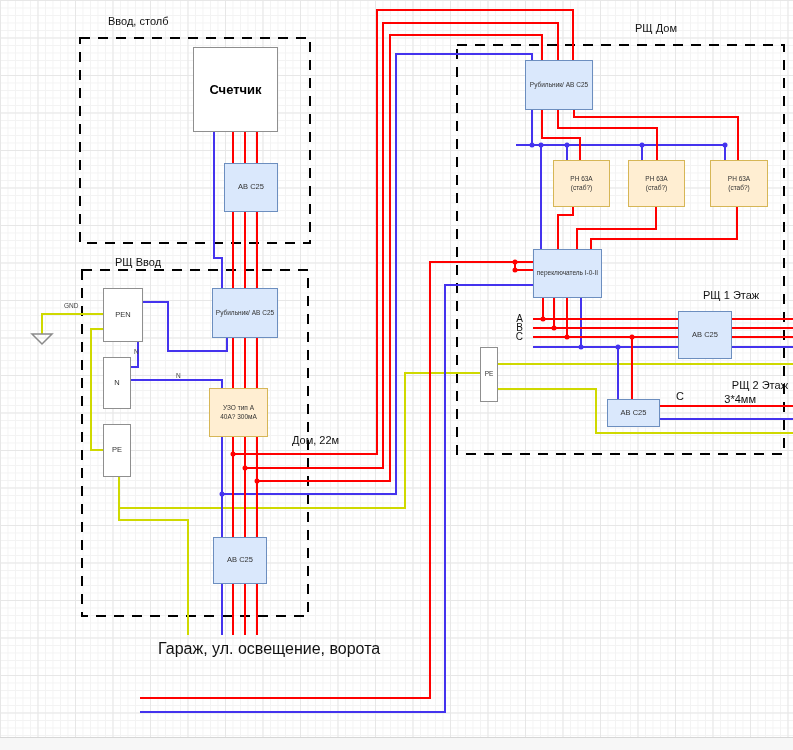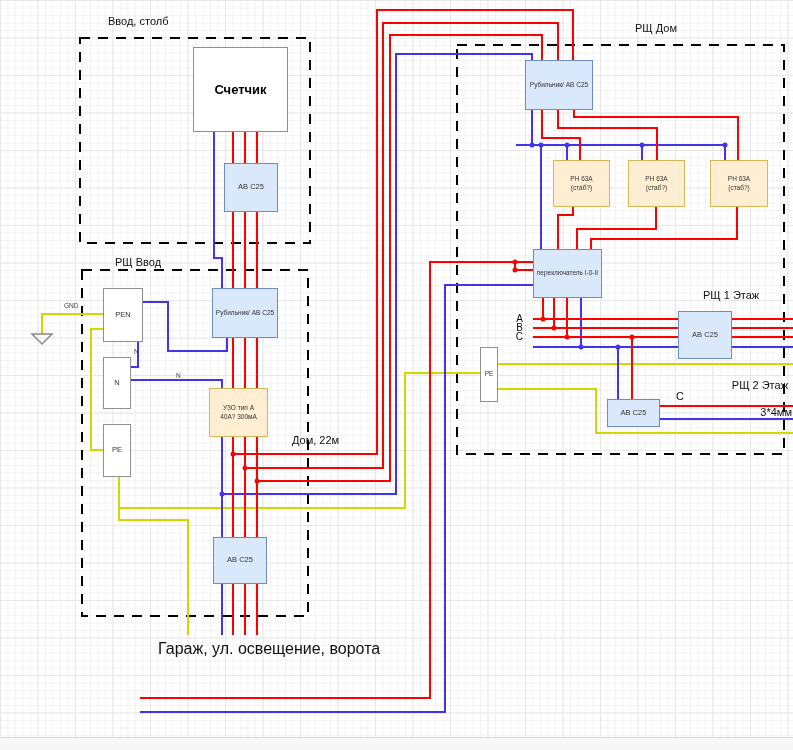--- a/index.html
+++ b/index.html
@@ -118,21 +118,21 @@
       <circle class="dot-blue" cx="541" cy="145" r="2.5"></circle>
       <circle class="dot-blue" cx="567" cy="145" r="2.5"></circle>
       <circle class="dot-blue" cx="642" cy="145" r="2.5"></circle>
       <circle class="dot-blue" cx="725" cy="145" r="2.5"></circle>
       <circle class="dot-blue" cx="581" cy="347" r="2.5"></circle>
       <circle class="dot-blue" cx="618" cy="347" r="2.5"></circle>
     </g>
   </svg>
 
   <div class="lbl" style="left:108px;top:15px;">Ввод, столб</div>
-  <div class="box white" style="left:193px;top:47px;width:95px;height:85px;">
+  <div class="box white" style="left:193px;top:47px;width:85px;height:85px;">
     <span class="meter-lbl">Счетчик</span>
   </div>
   <div class="box blue" style="left:224px;top:163px;width:54px;height:49px;">
     <span>АВ С25</span>
   </div>
 
   <div class="lbl" style="left:115px;top:256px;">РЩ Ввод</div>
   <div class="lbl tiny" style="left:64px;top:302px;">GND</div>
   <div class="box white" style="left:103px;top:288px;width:40px;height:54px;">
     <span>PEN</span>
@@ -184,20 +184,20 @@
   <div class="lbl phase" style="left:507px;top:313px;">А</div>
   <div class="lbl phase" style="left:507px;top:322px;">В</div>
   <div class="lbl phase" style="left:507px;top:331px;">С</div>
 
   <div class="lbl" style="left:703px;top:289px;">РЩ 1 Этаж</div>
   <div class="box blue" style="left:678px;top:311px;width:54px;height:48px;">
     <span>АВ С25</span>
   </div>
 
   <div class="lbl center" style="left:700px;top:379px;width:88px;">РЩ 2 Этаж</div>
-  <div class="lbl center" style="left:704px;top:393px;width:88px;margin-top:13px;">3*4мм</div>
+  <div class="lbl center" style="left:668px;top:393px;width:88px;">3*4мм</div>
   <div class="lbl" style="left:676px;top:390px;">С</div>
   <div class="box blue" style="left:607px;top:399px;width:53px;height:28px;">
     <span>АВ С25</span>
   </div>
 
   <div class="page-edge"></div>
 </div>
 
 </body></html>

